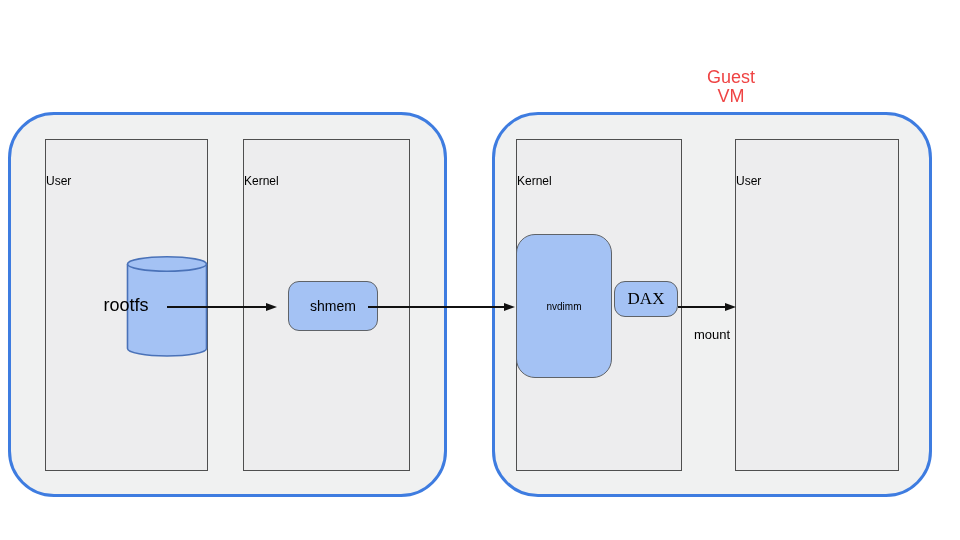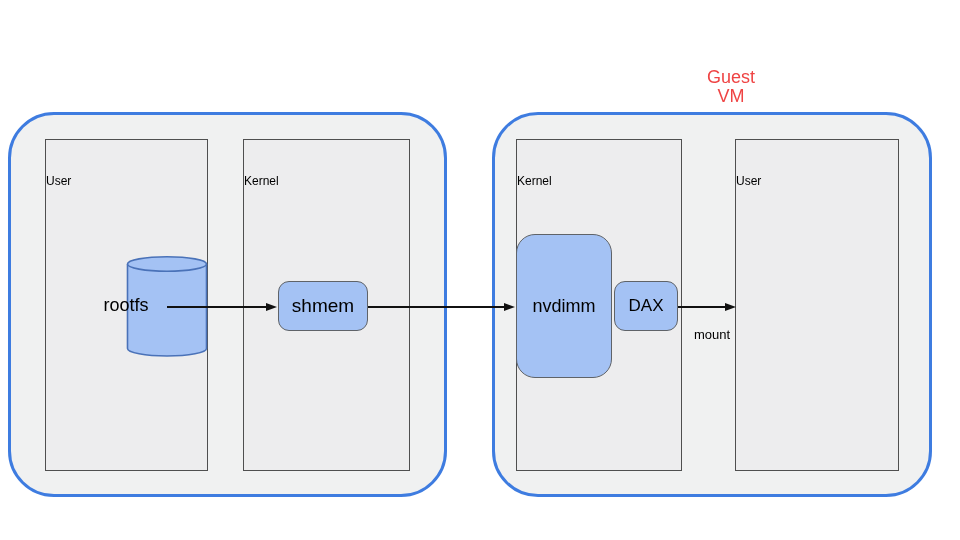--- a/index.html
+++ b/index.html
@@ -69,23 +69,23 @@
   #guest-user-region   { left: 735px; width: 164px; }
 
   .node {
     position: absolute;
     background: var(--node-fill);
     border: 1.4px solid var(--node-border);
     display: flex;
     align-items: center;
     justify-content: center;
   }
-  #shmem-node  { left: 278px; top: 281px; width: 90px; height: 50px; border-radius: 11px; font-size: 19px; }
-  #nvdimm-node { left: 516px; top: 234px; width: 96px; height: 144px; border-radius: 19px; font-size: 18px; }
-  #dax-node    { left: 614px; top: 281px; width: 64px; height: 50px; border-radius: 11px; font-size: 17px; }
+  #shmem-node  { left: 288px; top: 281px; width: 90px; height: 50px; border-radius: 11px; font-size: 14px; }
+  #nvdimm-node { left: 516px; top: 234px; width: 96px; height: 144px; border-radius: 19px; font-size: 10px; }
+  #dax-node    { left: 614px; top: 281px; width: 64px; height: 36px; border-radius: 11px; font-size: 17px; font-family: Liberation Serif, serif; }
 
   #rootfs-cylinder { position: absolute; left: 85px; top: 255px; width: 82px; height: 103px; padding-left: 41px; }
   #rootfs-cylinder svg { display: block; }
   #rootfs-label {
     position: absolute;
     left: 0; top: 40px;
     width: 100%;
     text-align: center;
     font-size: 18px;
   }

